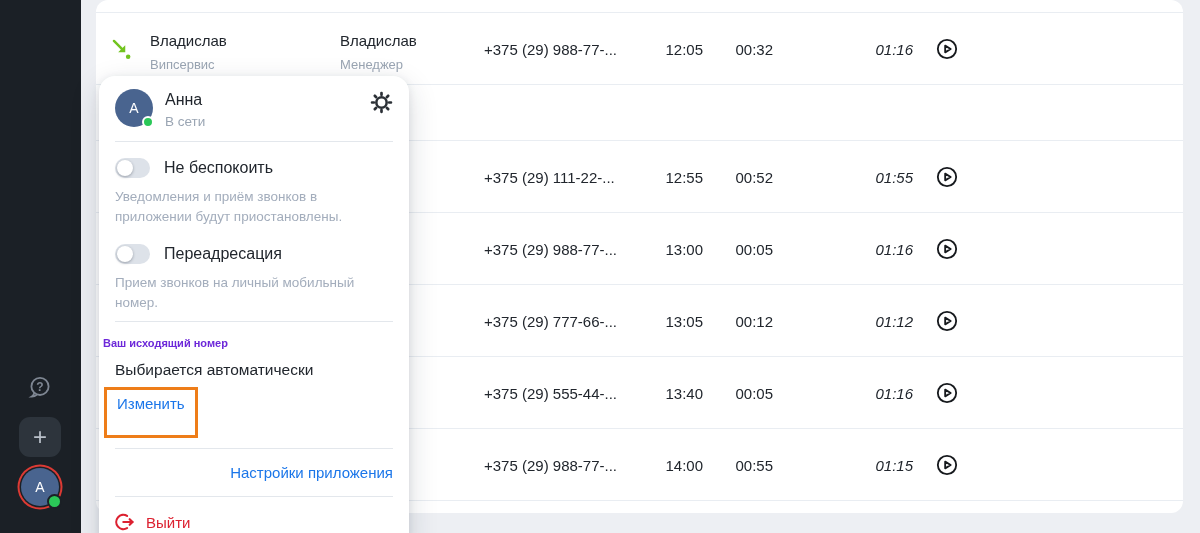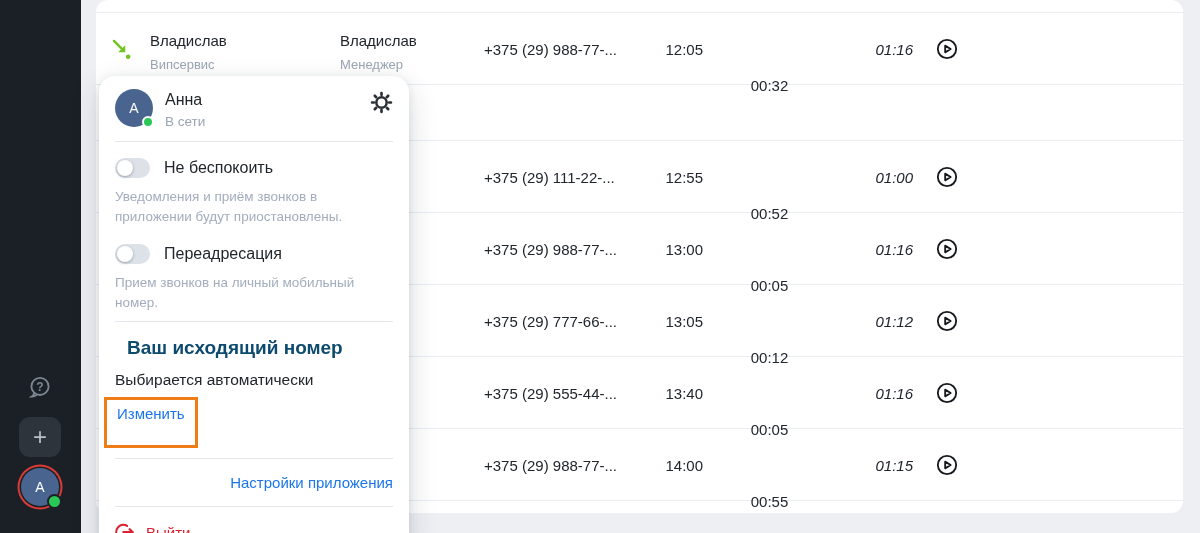--- a/index.html
+++ b/index.html
@@ -33,21 +33,21 @@
   .h13{height:13px;} .h72{height:72px;} .h56{height:56px;}
   .tail{height:12px;border-bottom:none;}
   .cell{position:absolute;font-size:15px;color:var(--txt);white-space:nowrap;}
   .icon-cell{left:12px;top:22px;}
   .name1{left:54px;top:19px;}
   .name2{left:244px;top:19px;}
   .main{font-size:15px;}
   .subl{font-size:13px;color:var(--sub);margin-top:8px;}
   .phone{left:388px;top:28px;}
   .t-time{left:500px;width:107px;top:28px;text-align:right;}
-  .t-talk{left:628px;width:91px;top:28px;text-align:center;margin-top:36px;}
+  .t-talk{left:586px;width:91px;top:28px;text-align:right;}
   .t-total{left:700px;width:117px;top:28px;text-align:right;font-style:italic;}
   .frag{left:299px;top:28px;}
   .play{position:absolute;left:840px;top:25px;width:22px;height:22px;border:none;background:none;padding:0;cursor:pointer;}
 
   
   .popup{position:absolute;left:99px;top:76px;width:310px;background:#fff;border-radius:16px;z-index:10;
          box-shadow:0 10px 30px rgba(25,35,55,.16),0 2px 8px rgba(25,35,55,.10);}
   .pp-header{display:flex;align-items:flex-start;padding:13px 16px 12px;}
   .pp-avatar{position:relative;width:38px;height:38px;border-radius:50%;background:#49648f;color:#fff;font-size:14px;
              display:flex;align-items:center;justify-content:center;flex:0 0 38px;}
@@ -58,21 +58,21 @@
   .pp-status{font-size:13.5px;color:var(--sub);margin-top:5px;}
   .gear-btn{margin-left:auto;border:none;background:none;padding:0;margin-top:2px;cursor:pointer;}
   .pp-div{border:none;border-top:1px solid var(--pdiv);margin:0 16px;}
   .toggle-row{display:flex;align-items:center;gap:14px;padding:16px 16px 0;}
   .toggle{width:35px;height:20px;border-radius:10px;background:#dde2e9;position:relative;flex:0 0 35px;border:none;cursor:pointer;}
   .toggle::after{content:'';position:absolute;left:2px;top:2px;width:16px;height:16px;border-radius:50%;
                  background:#fff;box-shadow:0 1px 3px rgba(20,30,45,.35);}
   .toggle-label{font-size:16px;color:var(--txt);}
   .toggle-desc{padding:9px 34px 0 16px;font-size:13.5px;line-height:1.5;color:#a3adbc;}
   .sec-gap{height:8px;}
-  .out-label{padding:15px 28px 0;font-size:19px;font-weight:600;color:#0c4a6e;}
+  .out-label{padding:15px 4px 0;font-size:11px;font-weight:600;color:#6d28d9;}
   .out-value{padding:12px 16px 0;font-size:15.5px;color:var(--txt);}
   .change-wrap{margin:8px 0 0 5px;display:inline-block;border:3px solid var(--orange);padding:5px 10px 22px;}
   .link{font-size:15px;color:var(--blue);cursor:pointer;background:none;border:none;}
   .menu-item{display:block;text-align:right;padding:15px 16px;width:100%;}
   .logout-row{display:flex;align-items:center;gap:11px;padding:15px 16px 17px;background:none;border:none;width:100%;cursor:pointer;}
   .logout-label{font-size:15px;color:var(--red);}
   .mt10{margin-top:10px;}
 </style>
 </head>
 <body>
@@ -125,21 +125,21 @@
     </button>
   </div>
 
   <div class="row h56"></div>
 
   <div class="row h72">
     <div class="cell frag">з</div>
     <div class="cell phone">+375 (29) 111-22-...</div>
     <div class="cell t-time">12:55</div>
     <div class="cell t-talk">00:52</div>
-    <div class="cell t-total">01:00</div>
+    <div class="cell t-total">01:55</div>
     <button class="play">
       <svg width="22" height="22" viewBox="0 0 24 24">
         <circle cx="12" cy="12" r="10" fill="none" stroke="#16191d" stroke-width="2"></circle>
         <path d="M10 8.3 L16 12 L10 15.7 Z" fill="none" stroke="#16191d" stroke-width="2" stroke-linejoin="round"></path>
       </svg>
     </button>
   </div>
 
   <div class="row h72">
     <div class="cell frag"></div>

